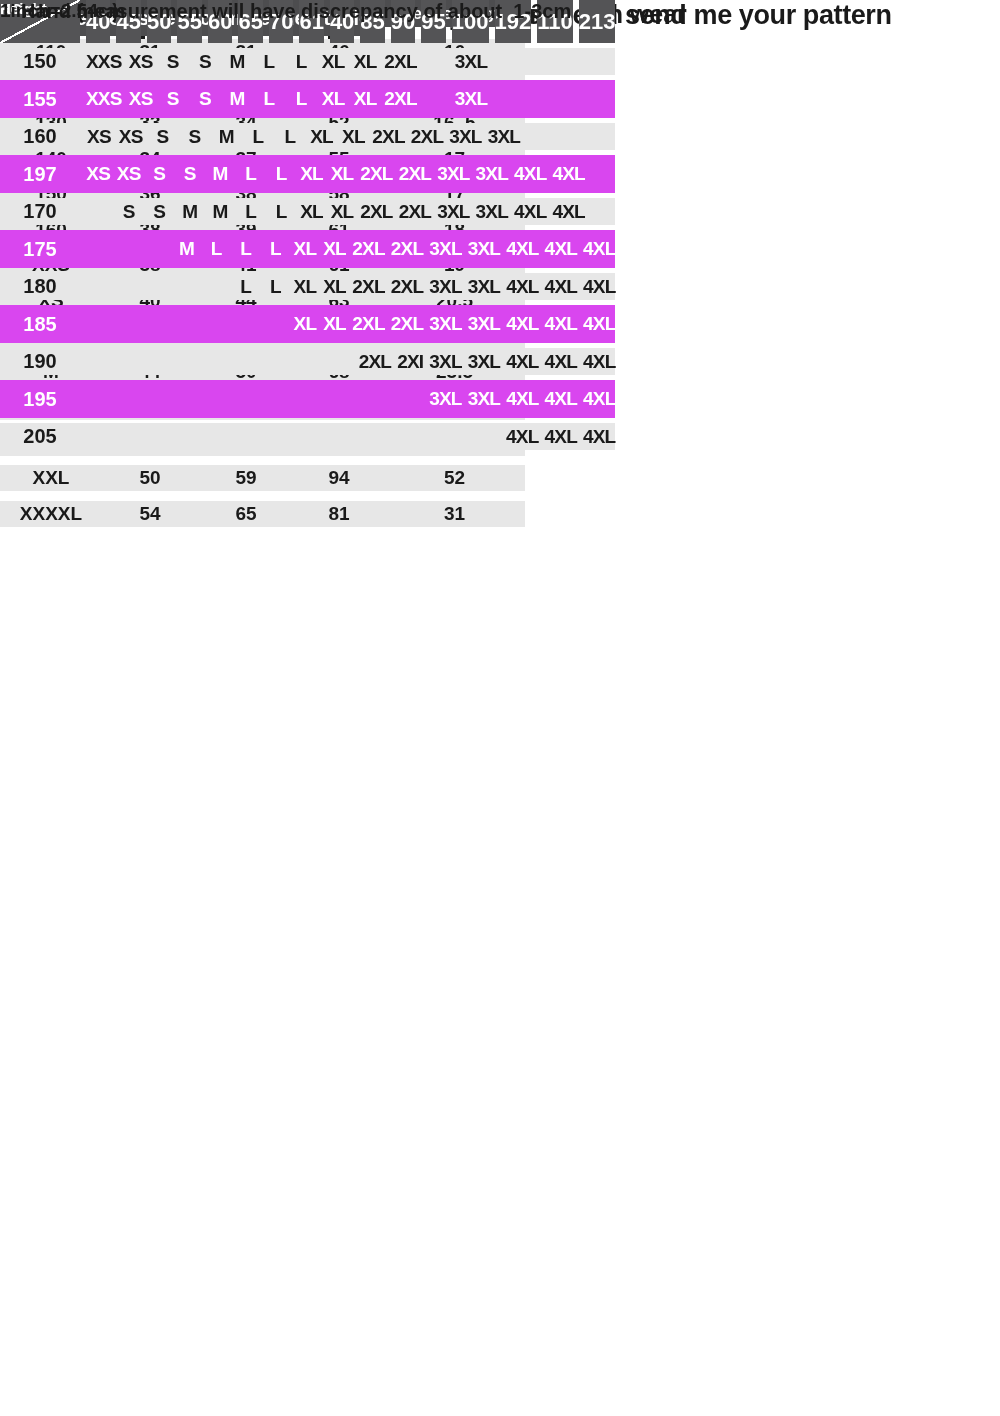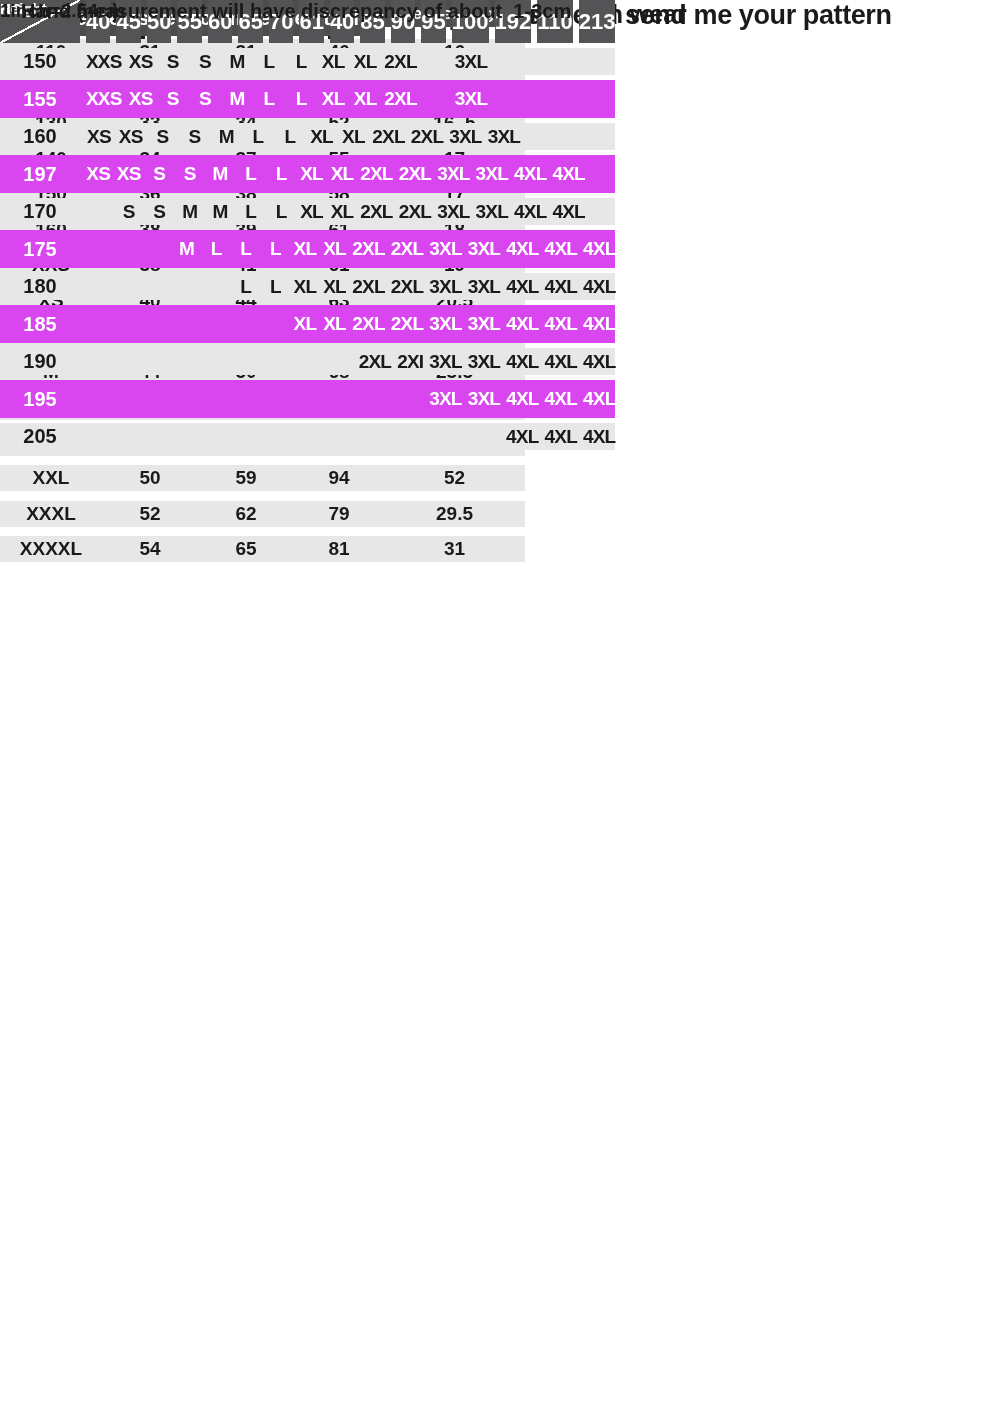--- a/index.html
+++ b/index.html
@@ -216,27 +216,20 @@
           <span class="st-c st-c2">56</span>
           <span class="st-c st-c3">74</span>
           <span class="st-c st-c4">26.5</span>
         </div>
         <div class="st-row">
           <span class="st-c st-c0">XXL</span>
           <span class="st-c st-c1">50</span>
           <span class="st-c st-c2">59</span>
           <span class="st-c st-c3">94</span>
           <span class="st-c st-c4">52</span>
-        </div>
-        <div class="st-row">
-          <span class="st-c st-c0">XXXL</span>
-          <span class="st-c st-c1">52</span>
-          <span class="st-c st-c2">62</span>
-          <span class="st-c st-c3">79</span>
-          <span class="st-c st-c4">29.5</span>
         </div>
         <div class="st-row">
           <span class="st-c st-c0">XXXXL</span>
           <span class="st-c st-c1">54</span>
           <span class="st-c st-c2">65</span>
           <span class="st-c st-c3">81</span>
           <span class="st-c st-c4">31</span>
         </div>
       </div>
   </div>

